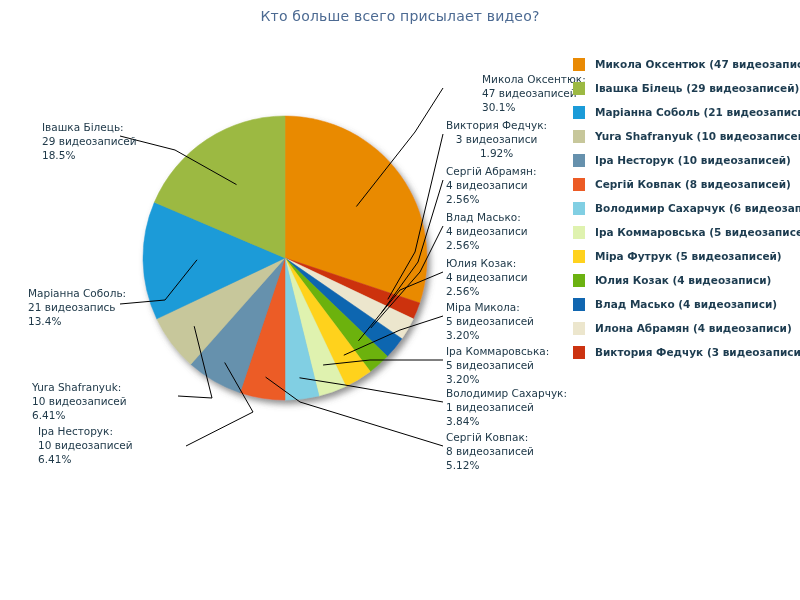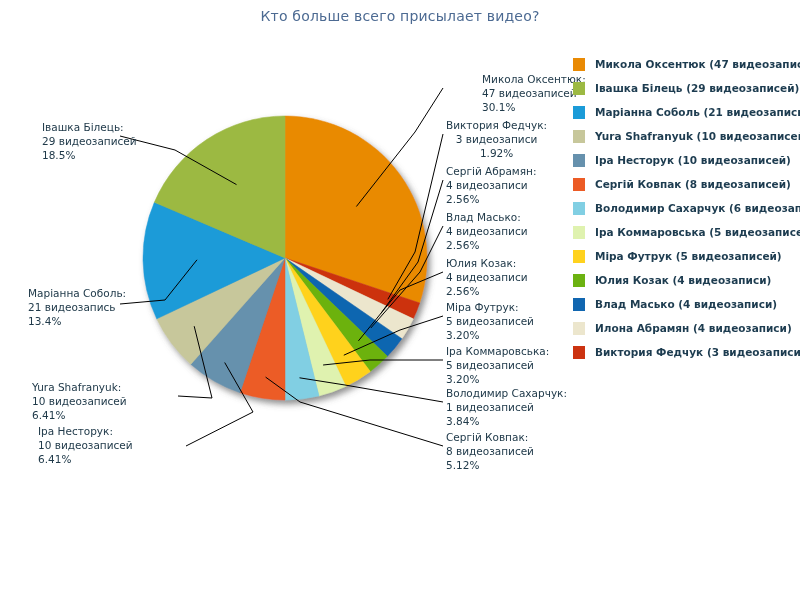--- a/index.html
+++ b/index.html
@@ -143,21 +143,21 @@
     <span class="ln">2.56%</span>
   </div>
 
   <div class="callout right" style="left:446px; top:256px;">
     <span class="ln">Юлия Козак:</span>
     <span class="ln">4 видеозаписи</span>
     <span class="ln">2.56%</span>
   </div>
 
   <div class="callout right" style="left:446px; top:300px;">
-    <span class="ln">Міра Футрук:</span>
+    <span class="ln">Міра Микола:</span>
     <span class="ln">5 видеозаписей</span>
     <span class="ln">3.20%</span>
   </div>
 
   <div class="callout right" style="left:446px; top:344px;">
     <span class="ln">Іра Коммаровська:</span>
     <span class="ln">5 видеозаписей</span>
     <span class="ln">3.20%</span>
   </div>
 

